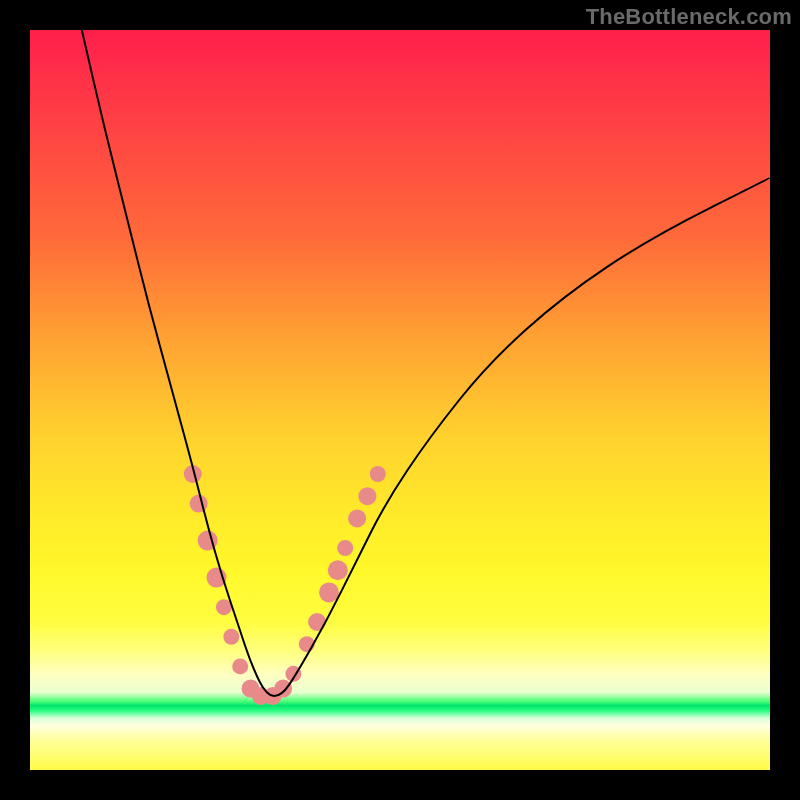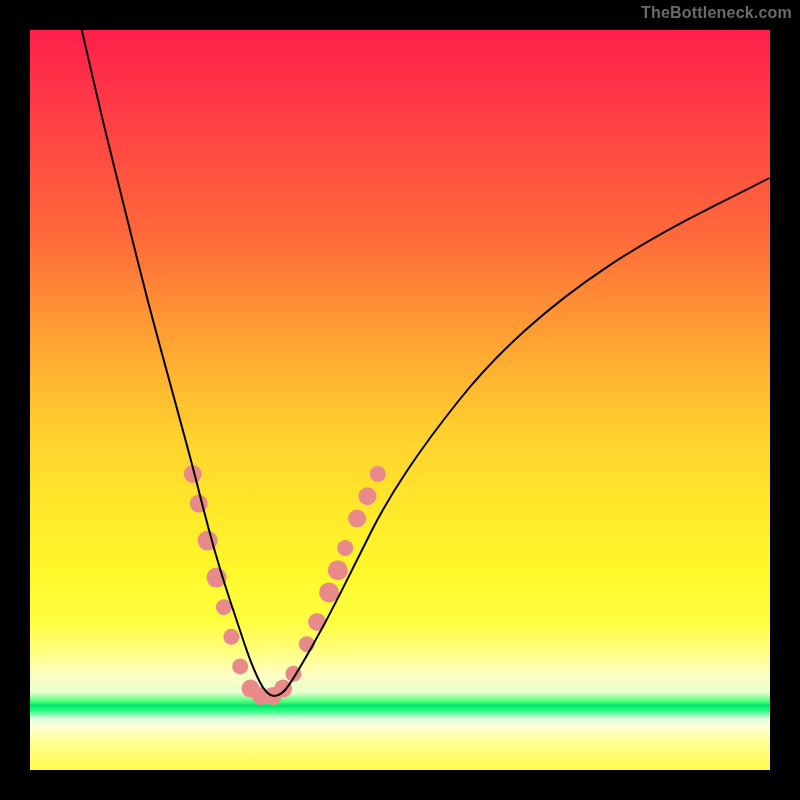--- a/index.html
+++ b/index.html
@@ -44,21 +44,21 @@
         #d9ffd9 93%,
         #ffffe0 94%,
         #ffff9a 96%,
         #fffb4a 100%
       );
   }
   .watermark {
     position: absolute;
     top: 4px;
     right: 8px;
-    font-size: 16px;
+    font-size: 22px;
     font-weight: 600;
     color: #6a6a6a;
     letter-spacing: 0.2px;
     user-select: none;
   }
   svg.overlay {
     position: absolute;
     left: 0;
     top: 0;
     width: 800px;

